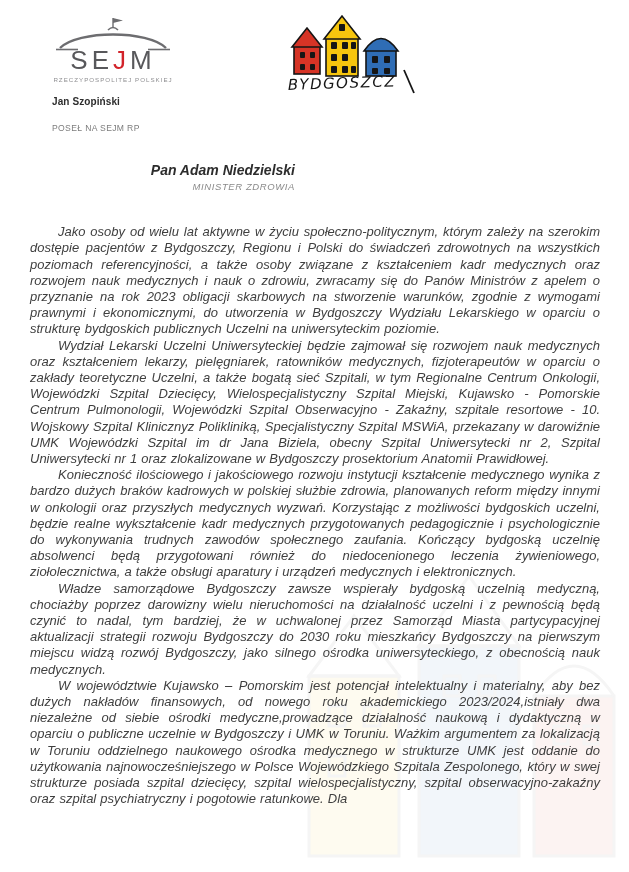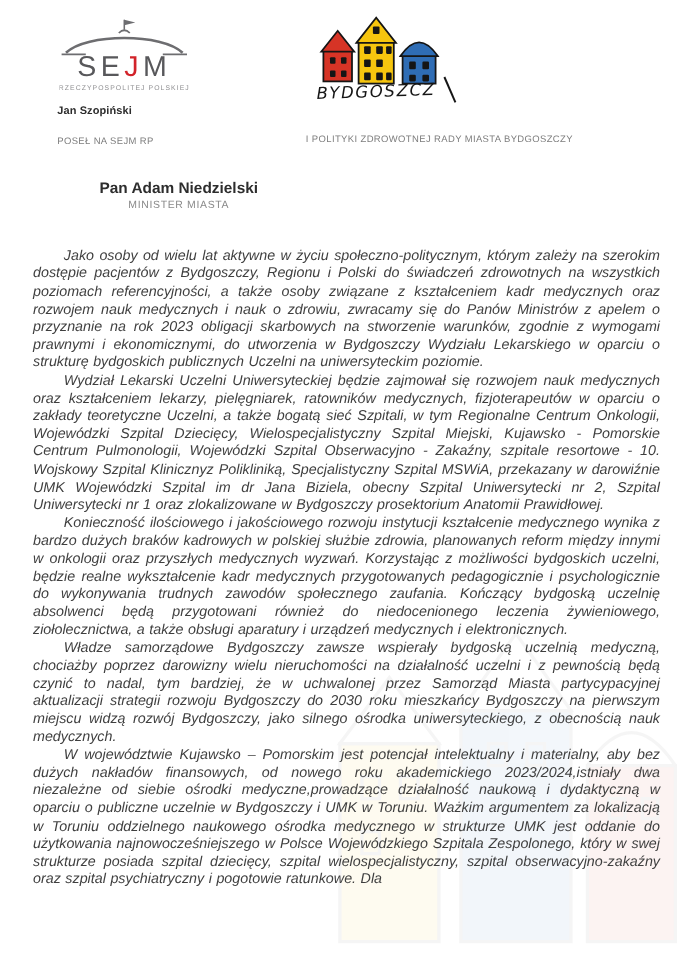--- a/index.html
+++ b/index.html
@@ -36,21 +36,21 @@
     margin-top: 16px;
     line-height: 1.3;
     font-stretch: condensed;
   }
 
   
   .recipients {
     display: flex;
     margin: 28px 30px 0 30px;
   }
-  .recipient { text-align: center; }
+  .recipient { text-align: right; font-style: italic; }
   .recipient.first { width: 265px; }
   .recipient.second { width: 290px; margin-left: 14px; }
   .recipient-name {
     font-weight: bold;
     font-size: 14px;
     color: #2d2d2d;
   }
   .recipient-role {
     font-size: 9.5px;
     color: #8a8a8a;
@@ -167,29 +167,28 @@
             <rect x="86" y="54" width="6" height="6" rx="1" fill="#151515"></rect>
             <rect x="98" y="54" width="6" height="6" rx="1" fill="#151515"></rect>
           </g>
 
           <text x="2" y="76" font-family="DejaVu Sans, sans-serif" font-size="15" font-style="italic" letter-spacing="1.5" fill="#161616" transform="rotate(-2 2 76)">BYDGOSZCZ</text>
           <line x1="118" y1="56" x2="128" y2="79" stroke="#161616" stroke-width="1.8"></line>
         </svg>
       </div>
       <div class="person-role">
         <br>
-        <span>I POLITYKI ZDROWOTNEJ RADY MIASTA BYDGOSZCZY</span>
       </div>
     </div>
   </div>
 
   <div class="recipients">
     <div class="recipient first">
       <div class="recipient-name">Pan Adam Niedzielski</div>
-      <div class="recipient-role">MINISTER MIASTA</div>
+      <div class="recipient-role">MINISTER ZDROWIA</div>
     </div>
   </div>
 
   <div class="letter-body">
     <p>Jako osoby od wielu lat aktywne w życiu społeczno-politycznym, którym zależy na szerokim dostępie pacjentów z Bydgoszczy, Regionu i Polski do świadczeń zdrowotnych na wszystkich poziomach referencyjności, a także osoby związane z kształceniem kadr medycznych oraz rozwojem nauk medycznych i nauk o zdrowiu, zwracamy się do Panów Ministrów z apelem o przyznanie na rok 2023 obligacji skarbowych na stworzenie warunków, zgodnie z wymogami prawnymi i ekonomicznymi, do utworzenia w Bydgoszczy Wydziału Lekarskiego w oparciu o strukturę bydgoskich publicznych Uczelni na uniwersyteckim poziomie.</p>
     <p>Wydział Lekarski Uczelni Uniwersyteckiej będzie zajmował się rozwojem nauk medycznych oraz kształceniem lekarzy, pielęgniarek, ratowników medycznych, fizjoterapeutów w oparciu o zakłady teoretyczne Uczelni, a także bogatą sieć Szpitali, w tym Regionalne Centrum Onkologii, Wojewódzki Szpital Dziecięcy, Wielospecjalistyczny Szpital Miejski, Kujawsko - Pomorskie Centrum Pulmonologii, Wojewódzki Szpital Obserwacyjno - Zakaźny, szpitale resortowe - 10. Wojskowy Szpital Klinicznyz Polikliniką, Specjalistyczny Szpital MSWiA, przekazany w darowiźnie UMK Wojewódzki Szpital im dr Jana Biziela, obecny Szpital Uniwersytecki nr 2, Szpital Uniwersytecki nr 1 oraz zlokalizowane w Bydgoszczy prosektorium Anatomii Prawidłowej.</p>
     <p>Konieczność ilościowego i jakościowego rozwoju instytucji kształcenie medycznego wynika z bardzo dużych braków kadrowych w polskiej służbie zdrowia, planowanych reform między innymi w onkologii oraz przyszłych medycznych wyzwań. Korzystając z możliwości bydgoskich uczelni, będzie realne wykształcenie kadr medycznych przygotowanych pedagogicznie i psychologicznie do wykonywania trudnych zawodów społecznego zaufania. Kończący bydgoską uczelnię absolwenci będą przygotowani również do niedocenionego leczenia żywieniowego, ziołolecznictwa, a także obsługi aparatury i urządzeń medycznych i elektronicznych.</p>
     <p>Władze samorządowe Bydgoszczy zawsze wspierały bydgoską uczelnią medyczną, chociażby poprzez darowizny wielu nieruchomości na działalność uczelni i z pewnością będą czynić to nadal, tym bardziej, że w uchwalonej przez Samorząd Miasta partycypacyjnej aktualizacji strategii rozwoju Bydgoszczy do 2030 roku mieszkańcy Bydgoszczy na pierwszym miejscu widzą rozwój Bydgoszczy, jako silnego ośrodka uniwersyteckiego, z obecnością nauk medycznych.</p>
     <p>W województwie Kujawsko – Pomorskim jest potencjał intelektualny i materialny, aby bez dużych nakładów finansowych, od nowego roku akademickiego 2023/2024,istniały dwa niezależne od siebie ośrodki medyczne,prowadzące działalność naukową i dydaktyczną w oparciu o publiczne uczelnie w Bydgoszczy i UMK w Toruniu. Ważkim argumentem za lokalizacją w Toruniu oddzielnego naukowego ośrodka medycznego w strukturze UMK jest oddanie do użytkowania najnowocześniejszego w Polsce Wojewódzkiego Szpitala Zespolonego, który w swej strukturze posiada szpital dziecięcy, szpital wielospecjalistyczny, szpital obserwacyjno-zakaźny oraz szpital psychiatryczny i pogotowie ratunkowe. Dla</p>
   </div>

